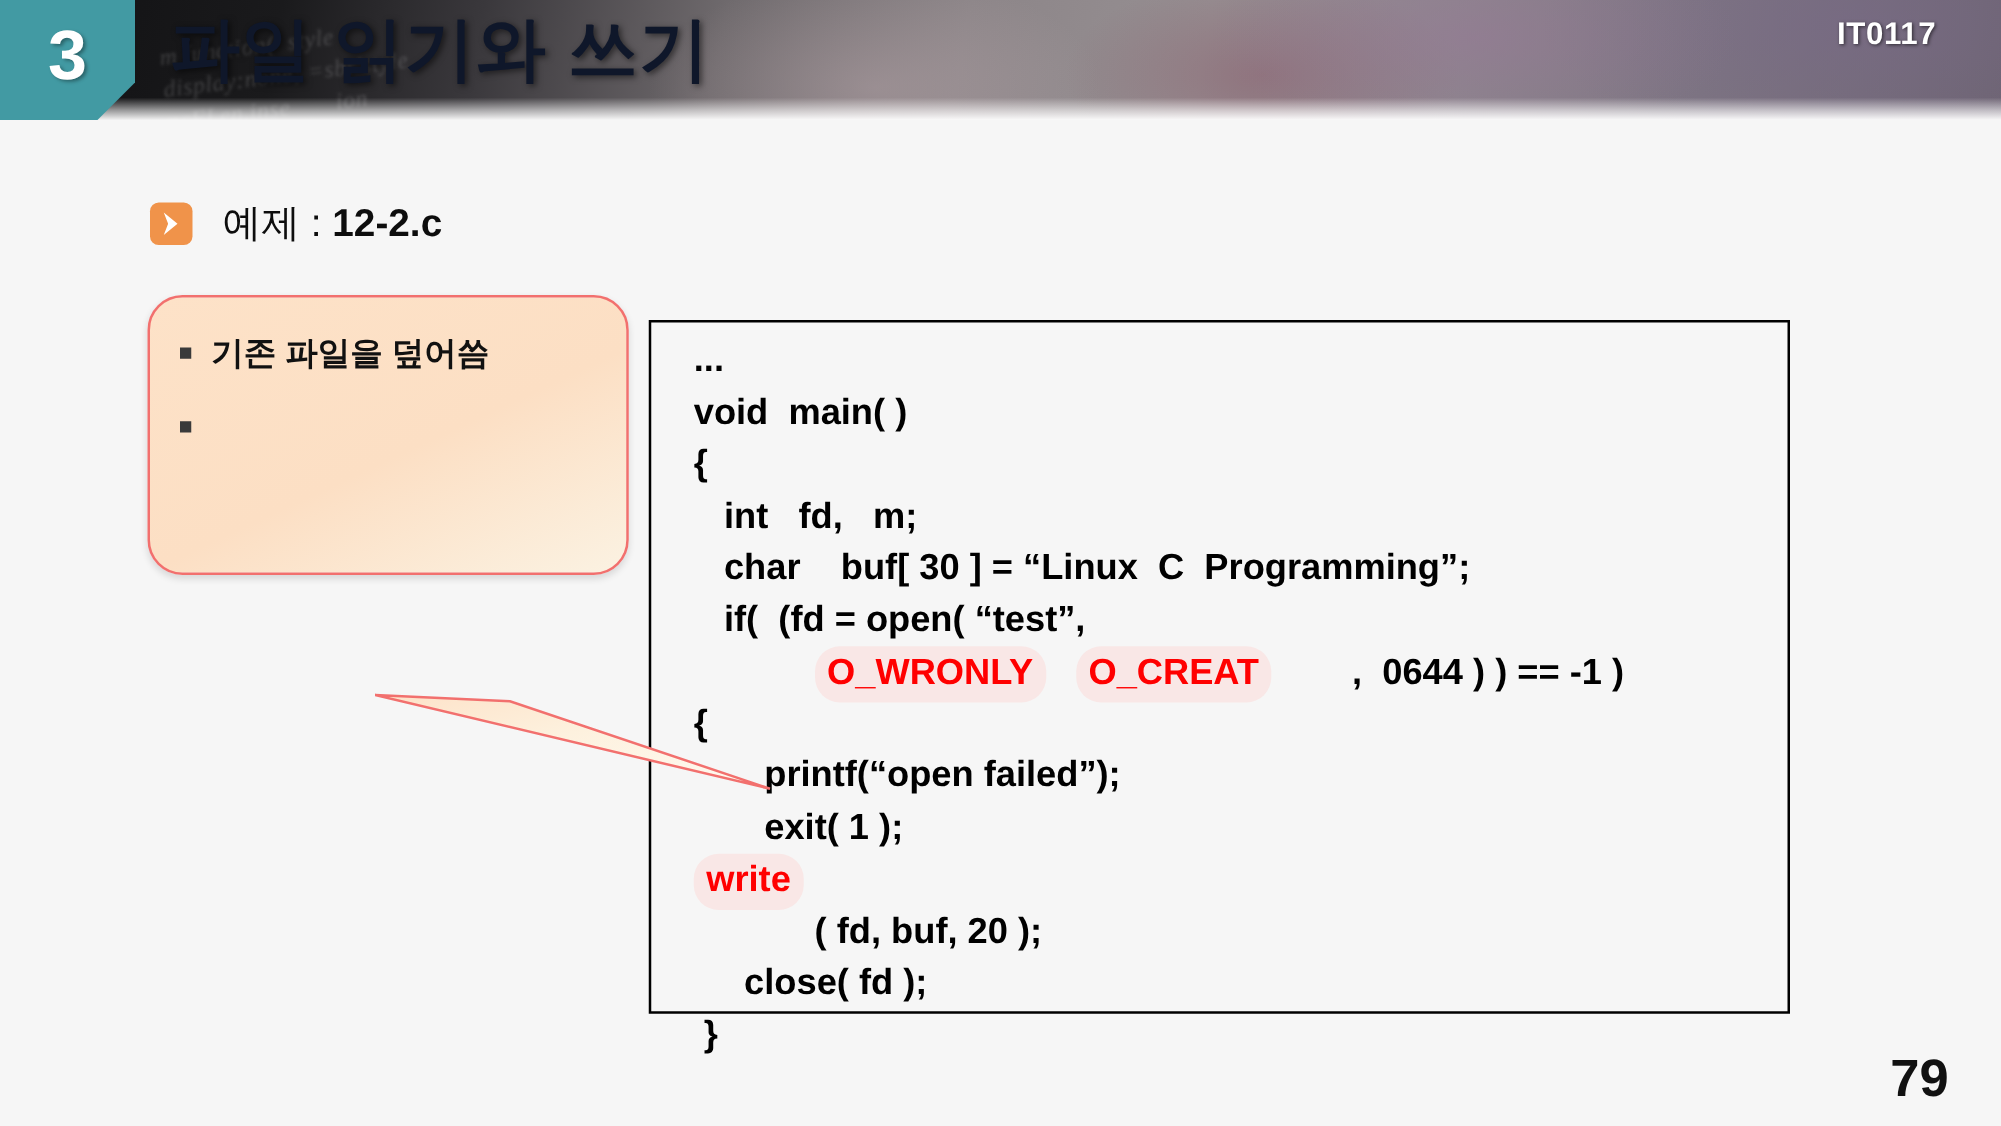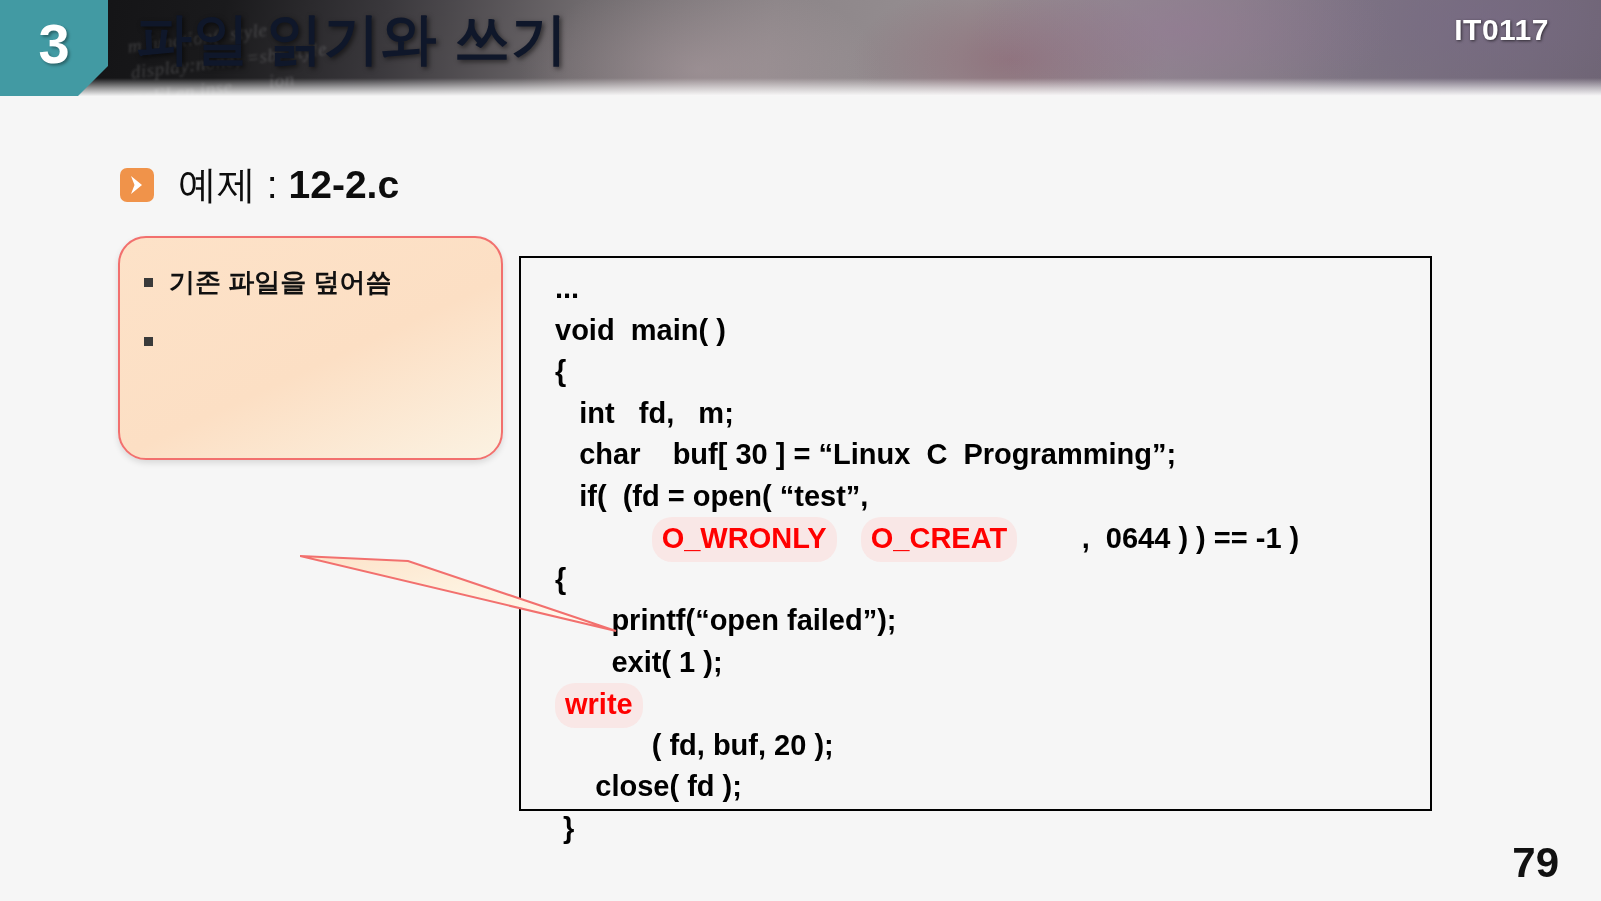--- a/index.html
+++ b/index.html
@@ -88,21 +88,21 @@
     font-weight: bold;
     letter-spacing: 1px;
     text-shadow: 2px 2px 5px rgba(0,0,0,0.55);
     z-index: 4;
     white-space: nowrap;
   }
   #course-code {
     position: absolute;
     right: 52px; top: 13px;
     color: #ffffff;
-    font-size: 30px;
+    font-size: 25px;
     font-weight: bold;
     letter-spacing: 0.5px;
     text-shadow: 1px 1px 3px rgba(0,0,0,0.6);
     z-index: 4;
   }
 
   
   #slide-body {
     position: absolute;
     left: 0; top: 96px;
@@ -122,21 +122,21 @@
     border-radius: 7px;
     background: #f0934a;
     display: flex;
     align-items: center;
     justify-content: center;
     margin-right: 24px;
     flex: none;
   }
   #subtitle-bullet svg { display: block; }
   #subtitle-text {
-    font-size: 39px;
+    font-size: 31px;
     color: #0d0d0d;
     font-weight: normal;
     white-space: nowrap;
   }
   #subtitle-text .mono-part { font-weight: bold; }
 
   
   #callout {
     position: absolute;
     left: 118px; top: 140px;

